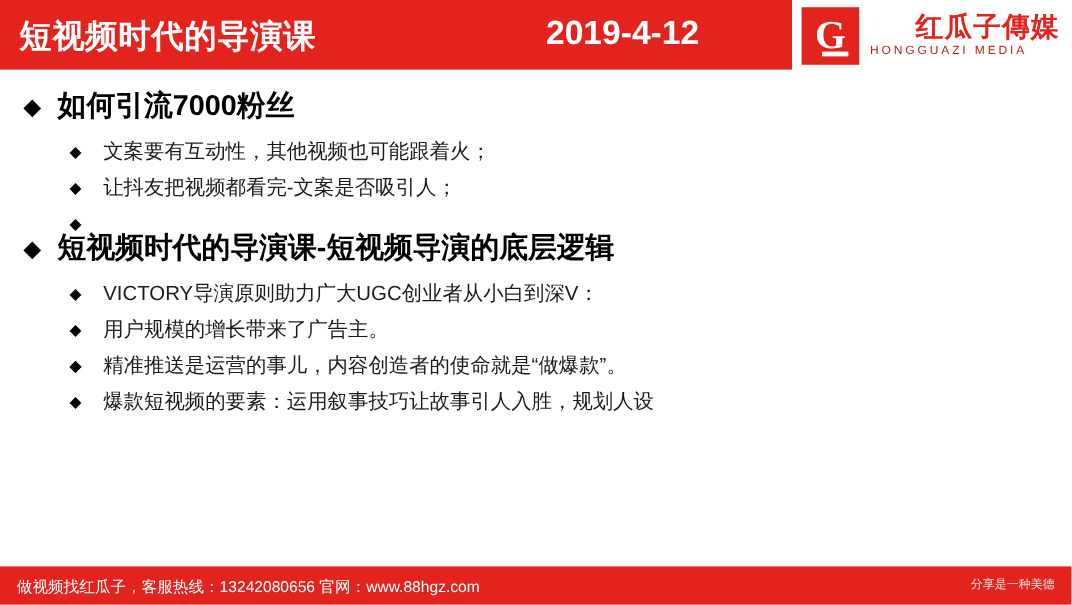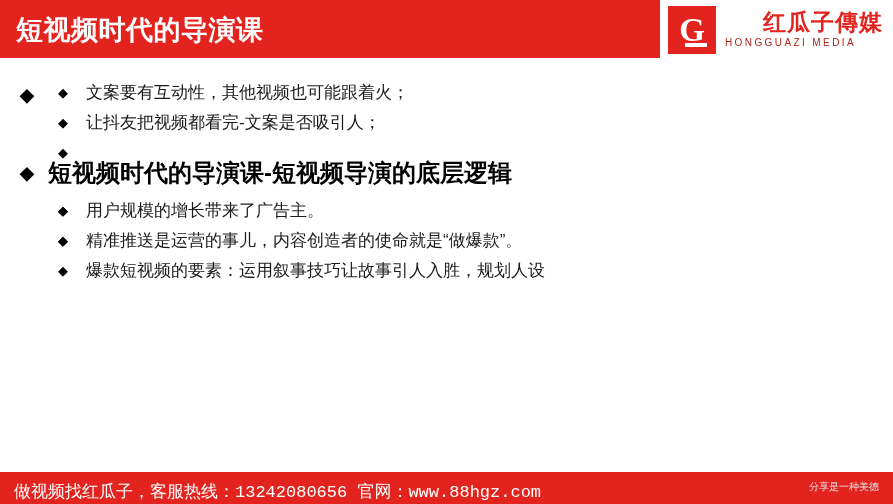--- a/index.html
+++ b/index.html
@@ -168,58 +168,59 @@
     left: 0;
     bottom: 0;
     width: 893px;
     height: 32px;
     background: #e3231e;
   }
   .footer-left {
     position: absolute;
     top: 8px;
     left: 14px;
-    font-size: 17px;
-    color: #ffffff;
-    white-space: nowrap;
-    font-family: Liberation Mono, monospace;
+    font-size: 13px;
+    color: #ffffff;
+    white-space: nowrap;
   }
   .footer-right {
     position: absolute;
     top: 8px;
     right: 14px;
     font-size: 10px;
     color: #e5e5e5;
     white-space: nowrap;
   }
 </style>
 </head>
 <body>
 
 <div class="slide">
 
   <div class="header">
     <div class="header-bar"></div>
     <div class="header-title">短视频时代的导演课</div>
+    <div class="header-date">2019-4-12</div>
 
     <div class="logo">
       <div class="logo-mark">
         <div class="logo-mark-g">G</div>
         <div class="logo-mark-bar"></div>
       </div>
       <div class="logo-cn">红瓜子傳媒</div>
       <div class="logo-en">HONGGUAZI  MEDIA</div>
     </div>
   </div>
 
   <div class="content">
 
     <div class="section">
       <div class="lvl1">
         <span class="bullet">◆</span>
+        <span>如何引流7000粉丝</span>
       </div>
       <div class="lvl2">
         <span class="bullet">◆</span>
         <span>文案要有互动性，其他视频也可能跟着火；</span>
       </div>
       <div class="lvl2">
         <span class="bullet">◆</span>
         <span>让抖友把视频都看完-文案是否吸引人；</span>
       </div>
       <div class="lvl2">
@@ -229,20 +230,21 @@
 
     <div class="gap"></div>
 
     <div class="section">
       <div class="lvl1">
         <span class="bullet">◆</span>
         <span>短视频时代的导演课-短视频导演的底层逻辑</span>
       </div>
       <div class="lvl2">
         <span class="bullet">◆</span>
+        <span>VICTORY导演原则助力广大UGC创业者从小白到深V：</span>
       </div>
       <div class="lvl2">
         <span class="bullet">◆</span>
         <span>用户规模的增长带来了广告主。</span>
       </div>
       <div class="lvl2">
         <span class="bullet">◆</span>
       </div>
       <div class="lvl2">
         <span class="bullet">◆</span>

